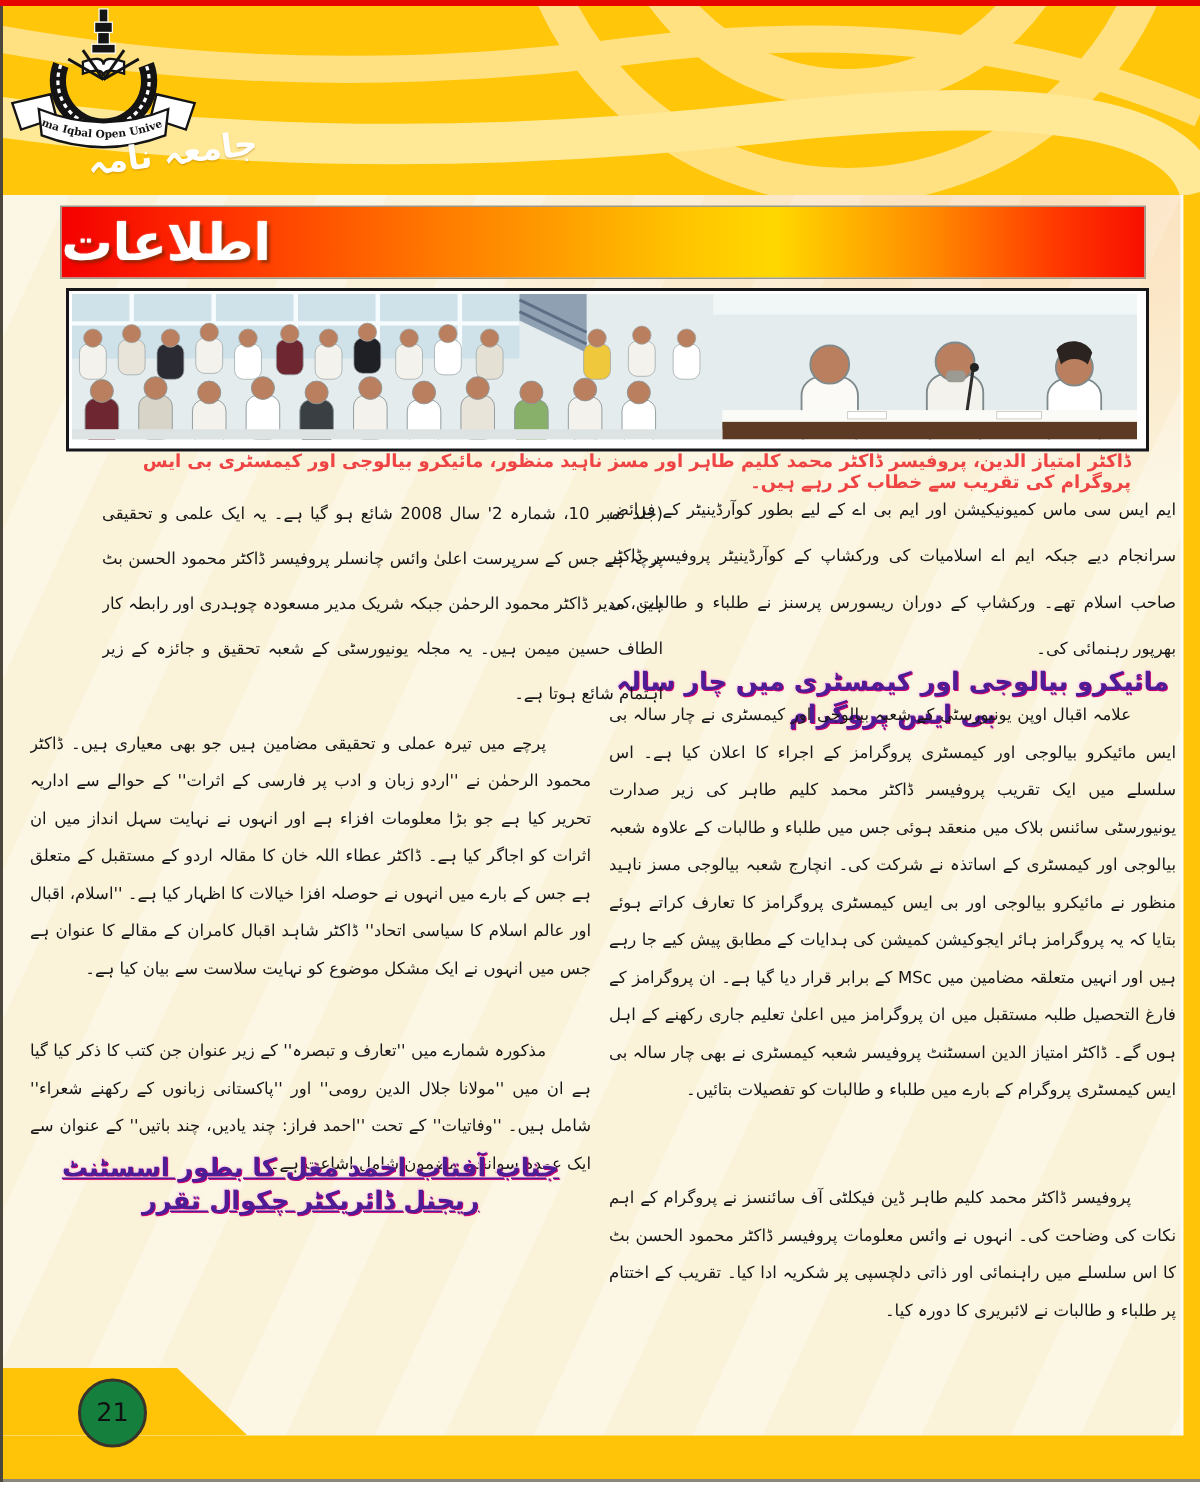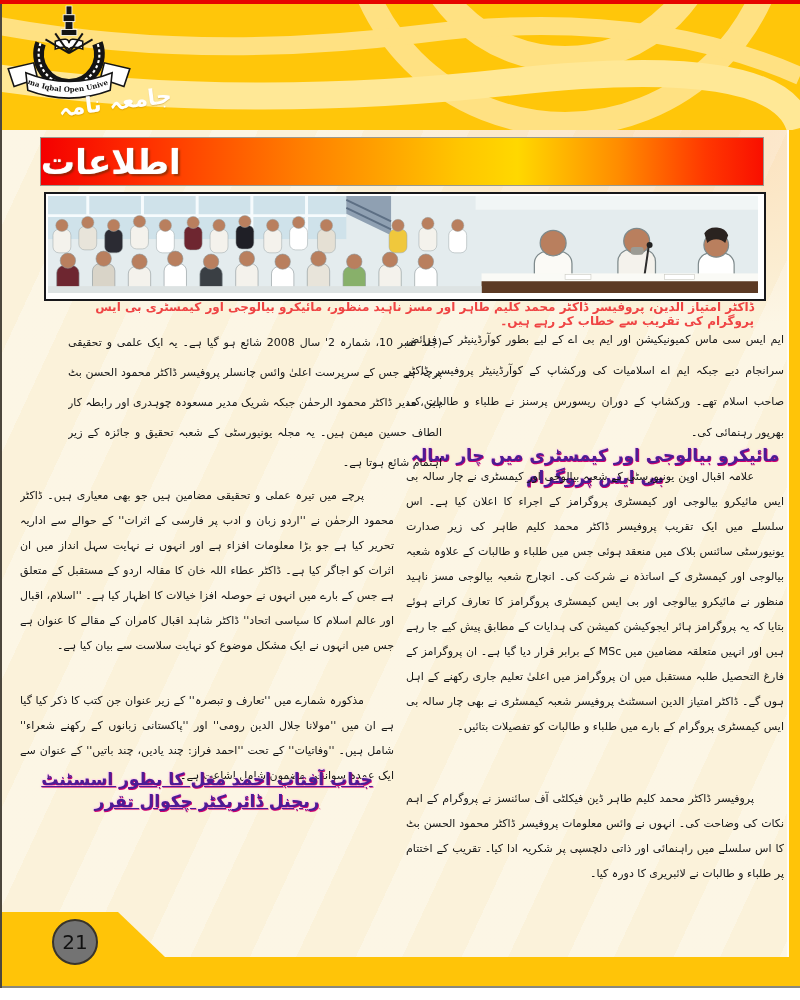--- a/index.html
+++ b/index.html
@@ -61,22 +61,22 @@
   .l-p2{left:20px;top:483px;width:374px;height:202px;}
   .l-p3{left:20px;top:688px;width:374px;height:100px;}
   .l-h {left:20px;top:768px;width:374px;height:72px;text-decoration:underline;}
   .l-p4{left:20px;top:844px;width:374px;height:80px;line-height:26px;}
 
   
   .foot-band{position:absolute;left:0;top:957px;width:800px;height:29px;background:#ffc408;z-index:10;}
   .foot-poly{position:absolute;left:0;top:912px;width:170px;height:45px;background:#ffc408;z-index:10;
       clip-path:polygon(0 0,118px 0,165px 100%,0 100%);}
   .page-num{position:absolute;left:52px;top:919px;width:42px;height:42px;border-radius:50%;
-      background:#737373;border:2px solid #38342c;z-index:11;
-      display:flex;align-items:center;justify-content:center;font-size:20px;color:#111;}
+      background:#15803d;border:2px solid #38342c;z-index:11;
+      display:flex;align-items:center;justify-content:center;font-size:17px;color:#111;}
   .foot-line{position:absolute;left:0;top:986px;width:800px;height:2px;background:#8a887c;z-index:10;}
 </style>
 </head>
 <body>
 
 <div class="page">
 
   <div class="topline"></div>
 
   <div class="masthead">

